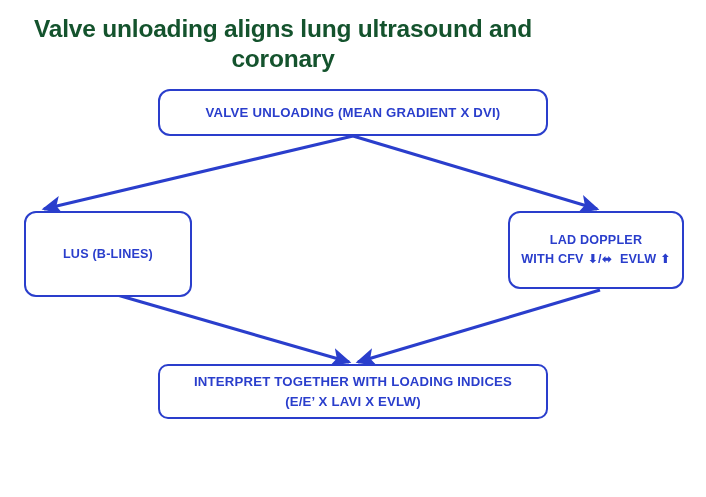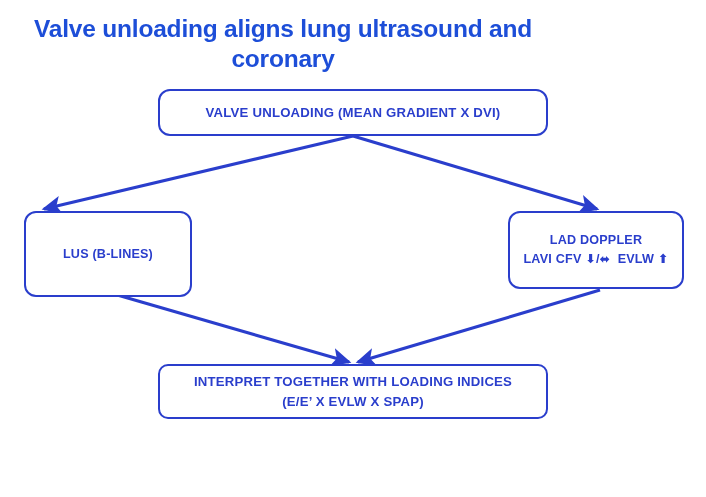--- a/index.html
+++ b/index.html
@@ -20,21 +20,21 @@
     left: 0; top: 0;
     width: 706px;
     height: 497px;
   }
   .title {
     position: absolute;
     left: 0;
     top: 14px;
     width: 566px;
     text-align: center;
-    color: #1d4ed8;
+    color: #14532d;
     font-weight: bold;
     font-size: 24.5px;
     line-height: 30px;
     letter-spacing: -0.2px;
     font-family: "Liberation Sans", sans-serif;
   }
   .title span { display: block; }
   svg.arrows {
     position: absolute;
     left: 0; top: 0;
@@ -116,21 +116,21 @@
   <div class="node" id="node-top">
     <span class="line">VALVE UNLOADING (MEAN GRADIENT X DVI)</span>
   </div>
 
   <div class="node" id="node-left">
     <span class="line">LUS (B-LINES)</span>
   </div>
 
   <div class="node" id="node-right">
     <span class="line">LAD DOPPLER</span>
-    <span class="line"><span>LAVI CFV</span> <span class="glyph">⬇</span><span>/</span><span class="glyph">⬌</span>&nbsp; <span>EVLW</span> <span class="glyph">⬆</span></span>
+    <span class="line"><span>WITH CFV</span> <span class="glyph">⬇</span><span>/</span><span class="glyph">⬌</span>&nbsp; <span>EVLW</span> <span class="glyph">⬆</span></span>
   </div>
 
   <div class="node" id="node-bottom">
     <span class="line">INTERPRET TOGETHER WITH LOADING INDICES</span>
-    <span class="line">(E/E’ X EVLW X SPAP)</span>
+    <span class="line">(E/E’ X LAVI X EVLW)</span>
   </div>
 
 </div>
 
 </body></html>

